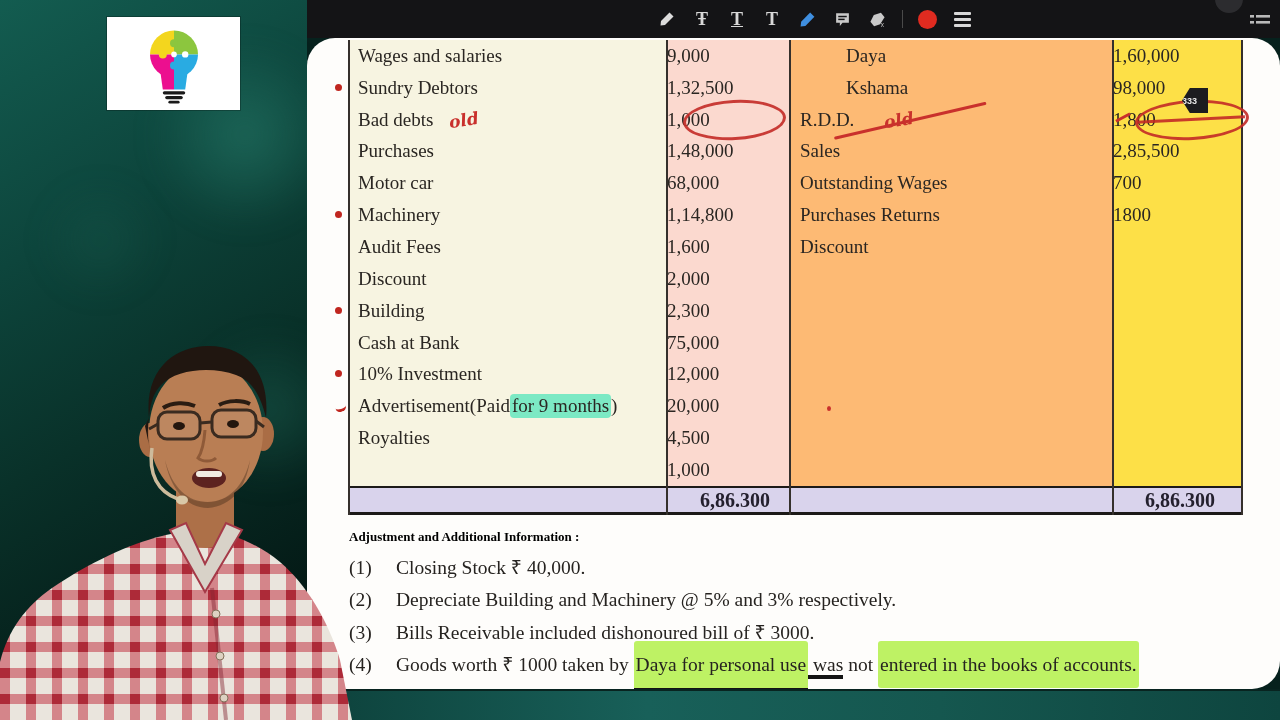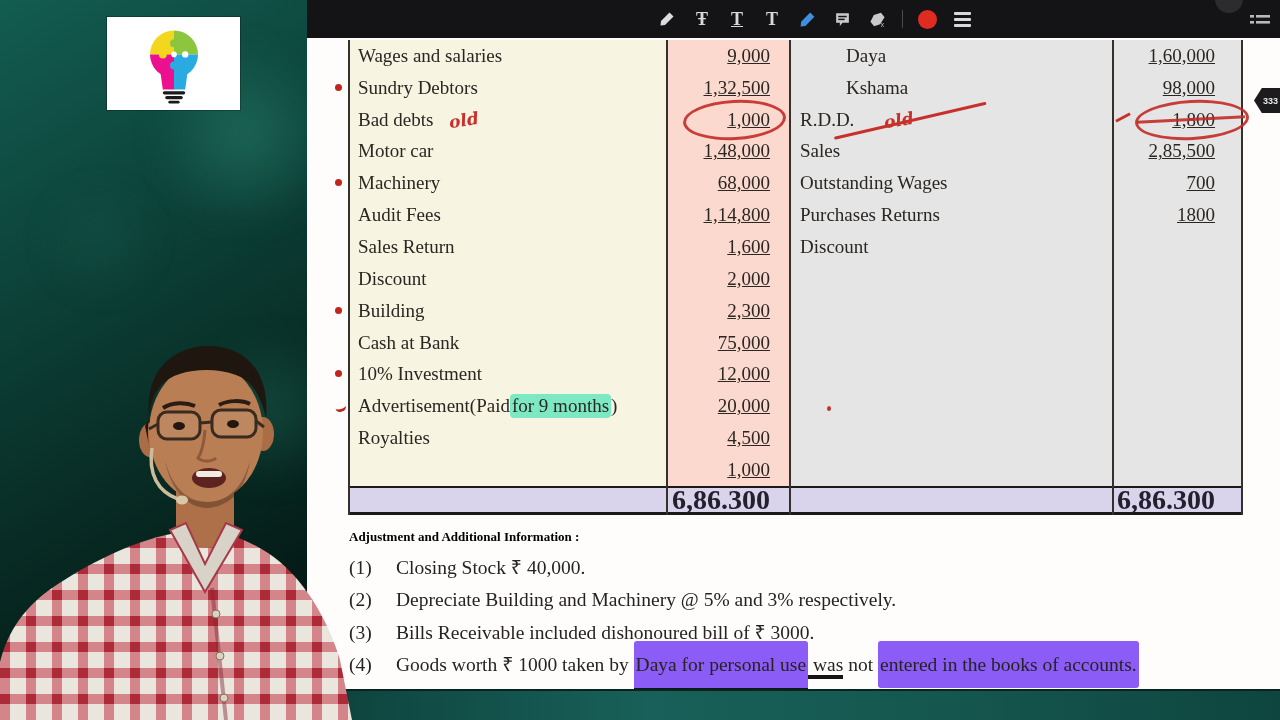--- a/index.html
+++ b/index.html
@@ -22,74 +22,74 @@
   .tgly{font-family:"Liberation Serif",serif;font-size:18px;font-weight:bold;color:#d8d8d8;line-height:1;}
   .tgly.underlined{text-decoration:underline;}
   .sep{width:1px;height:18px;background:#4a4a4a;}
   .record{width:19px;height:19px;border-radius:50%;background:#e02b20;}
   .ham{display:flex;flex-direction:column;gap:3px;}
   .ham i{display:block;width:17px;height:3px;background:#d9d9d9;border-radius:1px;}
   .list-right{position:absolute;right:10px;top:10px;}
   .top-circle{position:absolute;left:908px;top:-15px;width:28px;height:28px;border-radius:50%;
     background:#2c2c2f;z-index:5;}
   
-  .document{position:absolute;left:307px;top:38px;width:973px;height:651px;background:#fefdfb;z-index:2;}
+  .document{position:absolute;left:307px;top:38px;width:973px;height:651px;background:#fefdfb;z-index:2;border-radius:28px;}
   .bottom-band{position:absolute;left:307px;top:689px;width:973px;height:31px;z-index:2;
     border-top:2px solid #082420;
     background:linear-gradient(90deg,#0d413b 0%,#186059 35%,#15574f 65%,#0e453f 100%);}
   
   .tb-table{position:absolute;left:41px;top:2px;width:895px;height:475px;font-size:19px;color:#2a2622;}
   .tcol{position:absolute;top:0;height:446px;}
   .col-desc-l{left:0;width:319px;background:#f7f4e1;}
   .col-amt-l{left:319px;width:123px;background:#fbd9cf;}
-  .col-desc-r{left:442px;width:323px;background:#e5e5e5;}
-  .col-amt-r{left:765px;width:128px;background:#e5e5e5;}
+  .col-desc-r{left:442px;width:323px;background:#fdba74;}
+  .col-amt-r{left:765px;width:128px;background:#fde047;}
   .vline{position:absolute;top:0;width:2px;height:475px;background:#35302c;z-index:6;}
   .trow{height:31.85px;display:flex;align-items:center;position:relative;}
   .label{padding-left:10px;}
   .label.indent{padding-left:56px;}
-  .amount{justify-content:flex-end;padding-right:20px;text-decoration:underline;}
+  .amount{justify-content:flex-start;padding-right:20px;}
   .col-amt-r .amount{padding-right:26px;}
   .bullet{position:absolute;left:-13px;top:12px;width:7px;height:7px;border-radius:50%;background:#c0261f;}
   .bullet.sq{width:11px;height:7px;border-radius:50%;background:transparent;border-bottom:3px solid #c0261f;transform:rotate(-15deg);}
   .total-row{position:absolute;left:0;top:446px;width:895px;height:29px;background:#d9d3ec;z-index:4;
     border-top:2px solid #1c1a18;border-bottom:3px solid #1c1a18;box-sizing:border-box;
-    font-weight:bold;font-size:28px;color:#24202e;}
+    font-weight:bold;font-size:20px;color:#24202e;}
   .total-amt{position:absolute;top:0;height:24px;display:flex;align-items:center;justify-content:flex-end;}
   .total-left{left:319px;width:103px;}
   .total-right{left:765px;width:102px;}
   
   .hand-note{position:relative;color:#c9302c;font-style:italic;font-weight:bold;
     font-family:"DejaVu Serif",serif;font-size:17px;margin-left:16px;transform:rotate(-9deg);}
   .hand-note.strike{margin-left:30px;}
   .hand-note.strike::after{content:'';position:absolute;left:-52px;right:-74px;top:56%;height:3px;
     background:#c9302c;transform:rotate(-4deg);border-radius:2px;}
   .red-circle{position:absolute;left:16px;right:4px;top:-4px;bottom:-4px;border:3px solid rgba(195,42,38,.9);
     border-radius:50%;transform:rotate(-3deg);pointer-events:none;z-index:7;}
   .col-amt-r .red-circle{right:-8px;left:22px;}
   .red-tick{position:absolute;left:2px;top:12px;width:16px;height:3px;background:#c9302c;
     transform:rotate(-28deg);z-index:7;}
   .red-strike-h{position:absolute;left:24px;right:-4px;top:46%;height:3px;background:rgba(195,42,38,.9);
     transform:rotate(-3deg);z-index:7;}
   .red-dot-stray{position:absolute;left:479px;top:366px;width:4px;height:5px;border-radius:50%;background:#c9302c;z-index:7;}
   
   .hl-mint{background:#7ce9c4;border-radius:4px;padding:1px 2px;}
-  .hl-cyan{background:#8b5cf6;border-radius:3px;padding:13px 2px;}
+  .hl-cyan{background:#bef264;border-radius:3px;padding:13px 2px;}
   .ul-black{border-bottom:4px solid #141414;}
   
   .adjustments{position:absolute;left:42px;top:491px;width:905px;}
   .adj-heading{color:#000000;font-weight:bold;font-size:13px;margin-bottom:11px;
     font-family:"Liberation Serif",serif;}
   .adj-item{display:flex;align-items:baseline;margin-bottom:8.5px;font-size:19.5px;color:#262320;line-height:1.22;}
   .adj-num{width:47px;flex:0 0 47px;}
   
-  .badge-333{position:absolute;left:1254px;top:88px;width:26px;height:25px;background:#1c1c1f;z-index:8;
+  .badge-333{position:absolute;left:1182px;top:88px;width:26px;height:25px;background:#1c1c1f;z-index:8;
     clip-path:polygon(0 50%,30% 0,100% 0,100% 100%,30% 100%);
     color:#e8e8e8;font-family:"Liberation Sans",sans-serif;font-size:9px;font-weight:bold;
-    display:flex;align-items:center;justify-content:flex-end;padding-right:2px;box-sizing:border-box;}
+    display:flex;align-items:center;justify-content:flex-end;padding-right:11px;box-sizing:border-box;}
   
   .presenter{position:absolute;left:0;top:330px;width:352px;height:390px;z-index:9;pointer-events:none;}
 </style>
 </head>
 <body>
 
 <div class="left-panel">
   <i class="bokeh bk1"></i>
   <i class="bokeh bk2"></i>
   <i class="bokeh bk3"></i>
@@ -169,31 +169,31 @@
         </div>
         <div class="trow label">
           <i class="bullet"></i>
           <span>Sundry Debtors</span>
         </div>
         <div class="trow label">
           <span>Bad debts</span>
           <span class="hand-note">old</span>
         </div>
         <div class="trow label">
+          <span>Purchases</span>
+        </div>
+        <div class="trow label">
           <span>Motor car</span>
         </div>
         <div class="trow label">
           <i class="bullet"></i>
           <span>Machinery</span>
         </div>
         <div class="trow label">
           <span>Audit Fees</span>
-        </div>
-        <div class="trow label">
-          <span>Sales Return</span>
         </div>
         <div class="trow label">
           <span>Discount</span>
         </div>
         <div class="trow label">
           <i class="bullet"></i>
           <span>Building</span>
         </div>
         <div class="trow label">
           <span>Cash at Bank</span>

